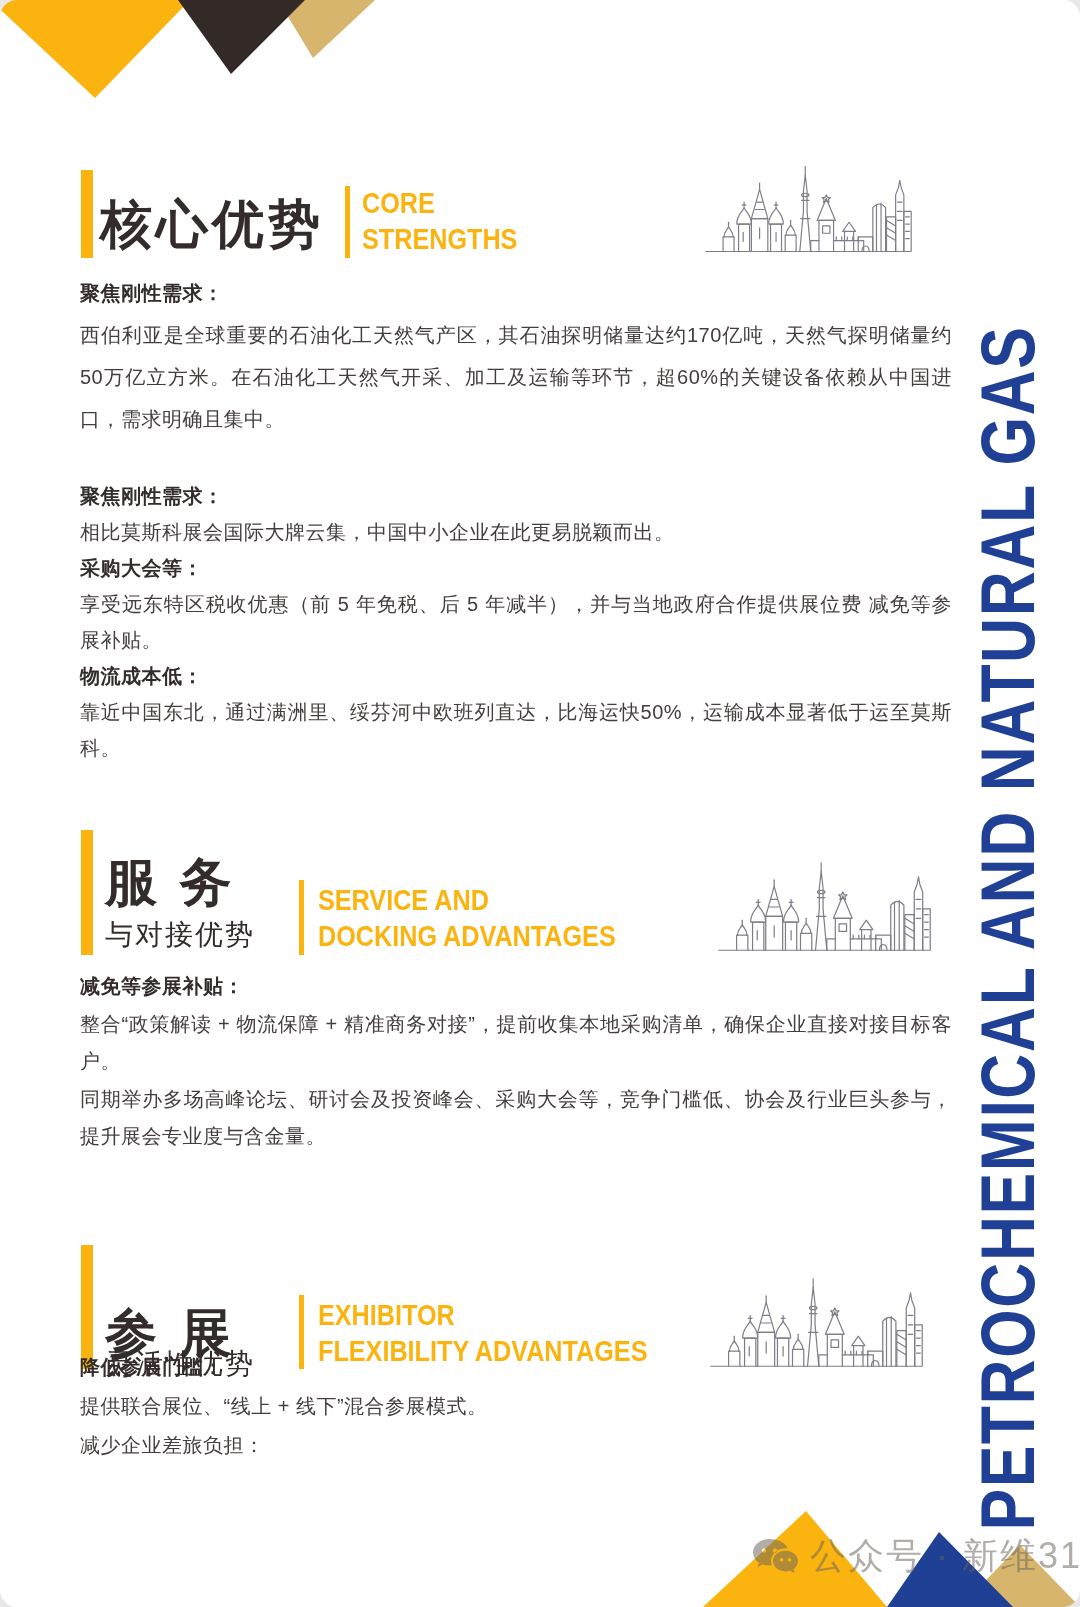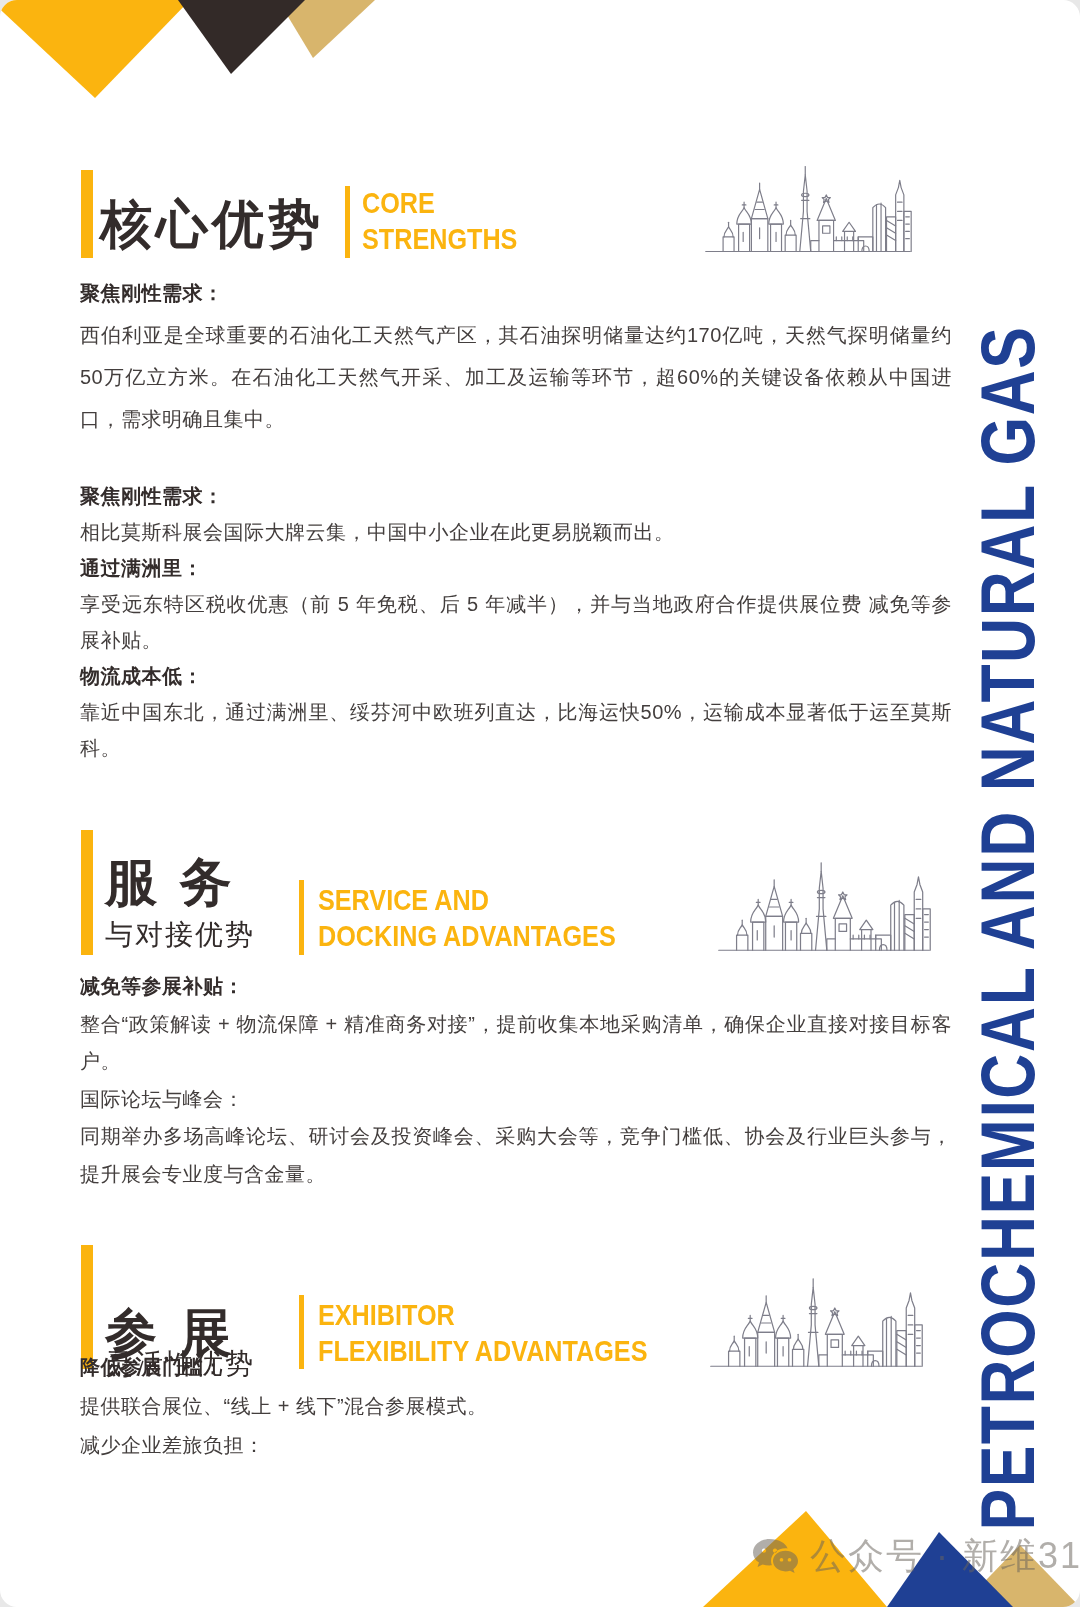--- a/index.html
+++ b/index.html
@@ -115,42 +115,41 @@
       <use href="#skyline"></use>
     </svg>
 
   <div class="content s1a">
     <div class="head">聚焦刚性需求：</div>
     <div>西伯利亚是全球重要的石油化工天然气产区，其石油探明储量达约170亿吨，天然气探明储量约50万亿立方米。在石油化工天然气开采、加工及运输等环节，超60%的关键设备依赖从中国进口，需求明确且集中。</div>
   </div>
   <div class="content s1b">
     <div class="head">聚焦刚性需求：</div>
     <div>相比莫斯科展会国际大牌云集，中国中小企业在此更易脱颖而出。</div>
-    <div class="head">通过满洲里：</div>
+    <div class="head">采购大会等：</div>
     <div>享受远东特区税收优惠（前 5 年免税、后 5 年减半），并与当地政府合作提供展位费 减免等参展补贴。</div>
     <div class="head">物流成本低：</div>
     <div>靠近中国东北，通过满洲里、绥芬河中欧班列直达，比海运快50%，运输成本显著低于运至莫斯科。</div>
   </div>
 
   <div class="bar" style="left:81px;top:830px;height:125px"></div>
   <div class="title-big" style="left:105px;top:856px">服 务</div>
   <div class="title-small" style="left:105px;top:918px">与对接优势</div>
   <div class="divider" style="left:299px;top:880px;height:75px"></div>
   <div class="eng" style="left:318px;top:882px">
     <div>SERVICE AND</div>
     <div>DOCKING ADVANTAGES</div>
   </div>
   <svg class="skyline" style="left:715px;top:860px" width="218" height="94" viewBox="0 0 230 100">
       <use href="#skyline"></use>
     </svg>
 
   <div class="content s2c">
     <div class="head">减免等参展补贴：</div>
     <div>整合“政策解读 + 物流保障 + 精准商务对接”，提前收集本地采购清单，确保企业直接对接目标客户。</div>
-    <div>国际论坛与峰会：</div>
     <div>同期举办多场高峰论坛、研讨会及投资峰会、采购大会等，竞争门槛低、协会及行业巨头参与，提升展会专业度与含金量。</div>
   </div>
 
   <div class="bar" style="left:81px;top:1245px;height:124px"></div>
   <div class="title-big" style="left:105px;top:1307px">参 展</div>
   <div class="title-small" style="left:105px;top:1347px">灵活性优势</div>
   <div class="divider" style="left:299px;top:1295px;height:74px"></div>
   <div class="eng" style="left:318px;top:1297px">
     <div>EXHIBITOR</div>
     <div>FLEXIBILITY ADVANTAGES</div>

